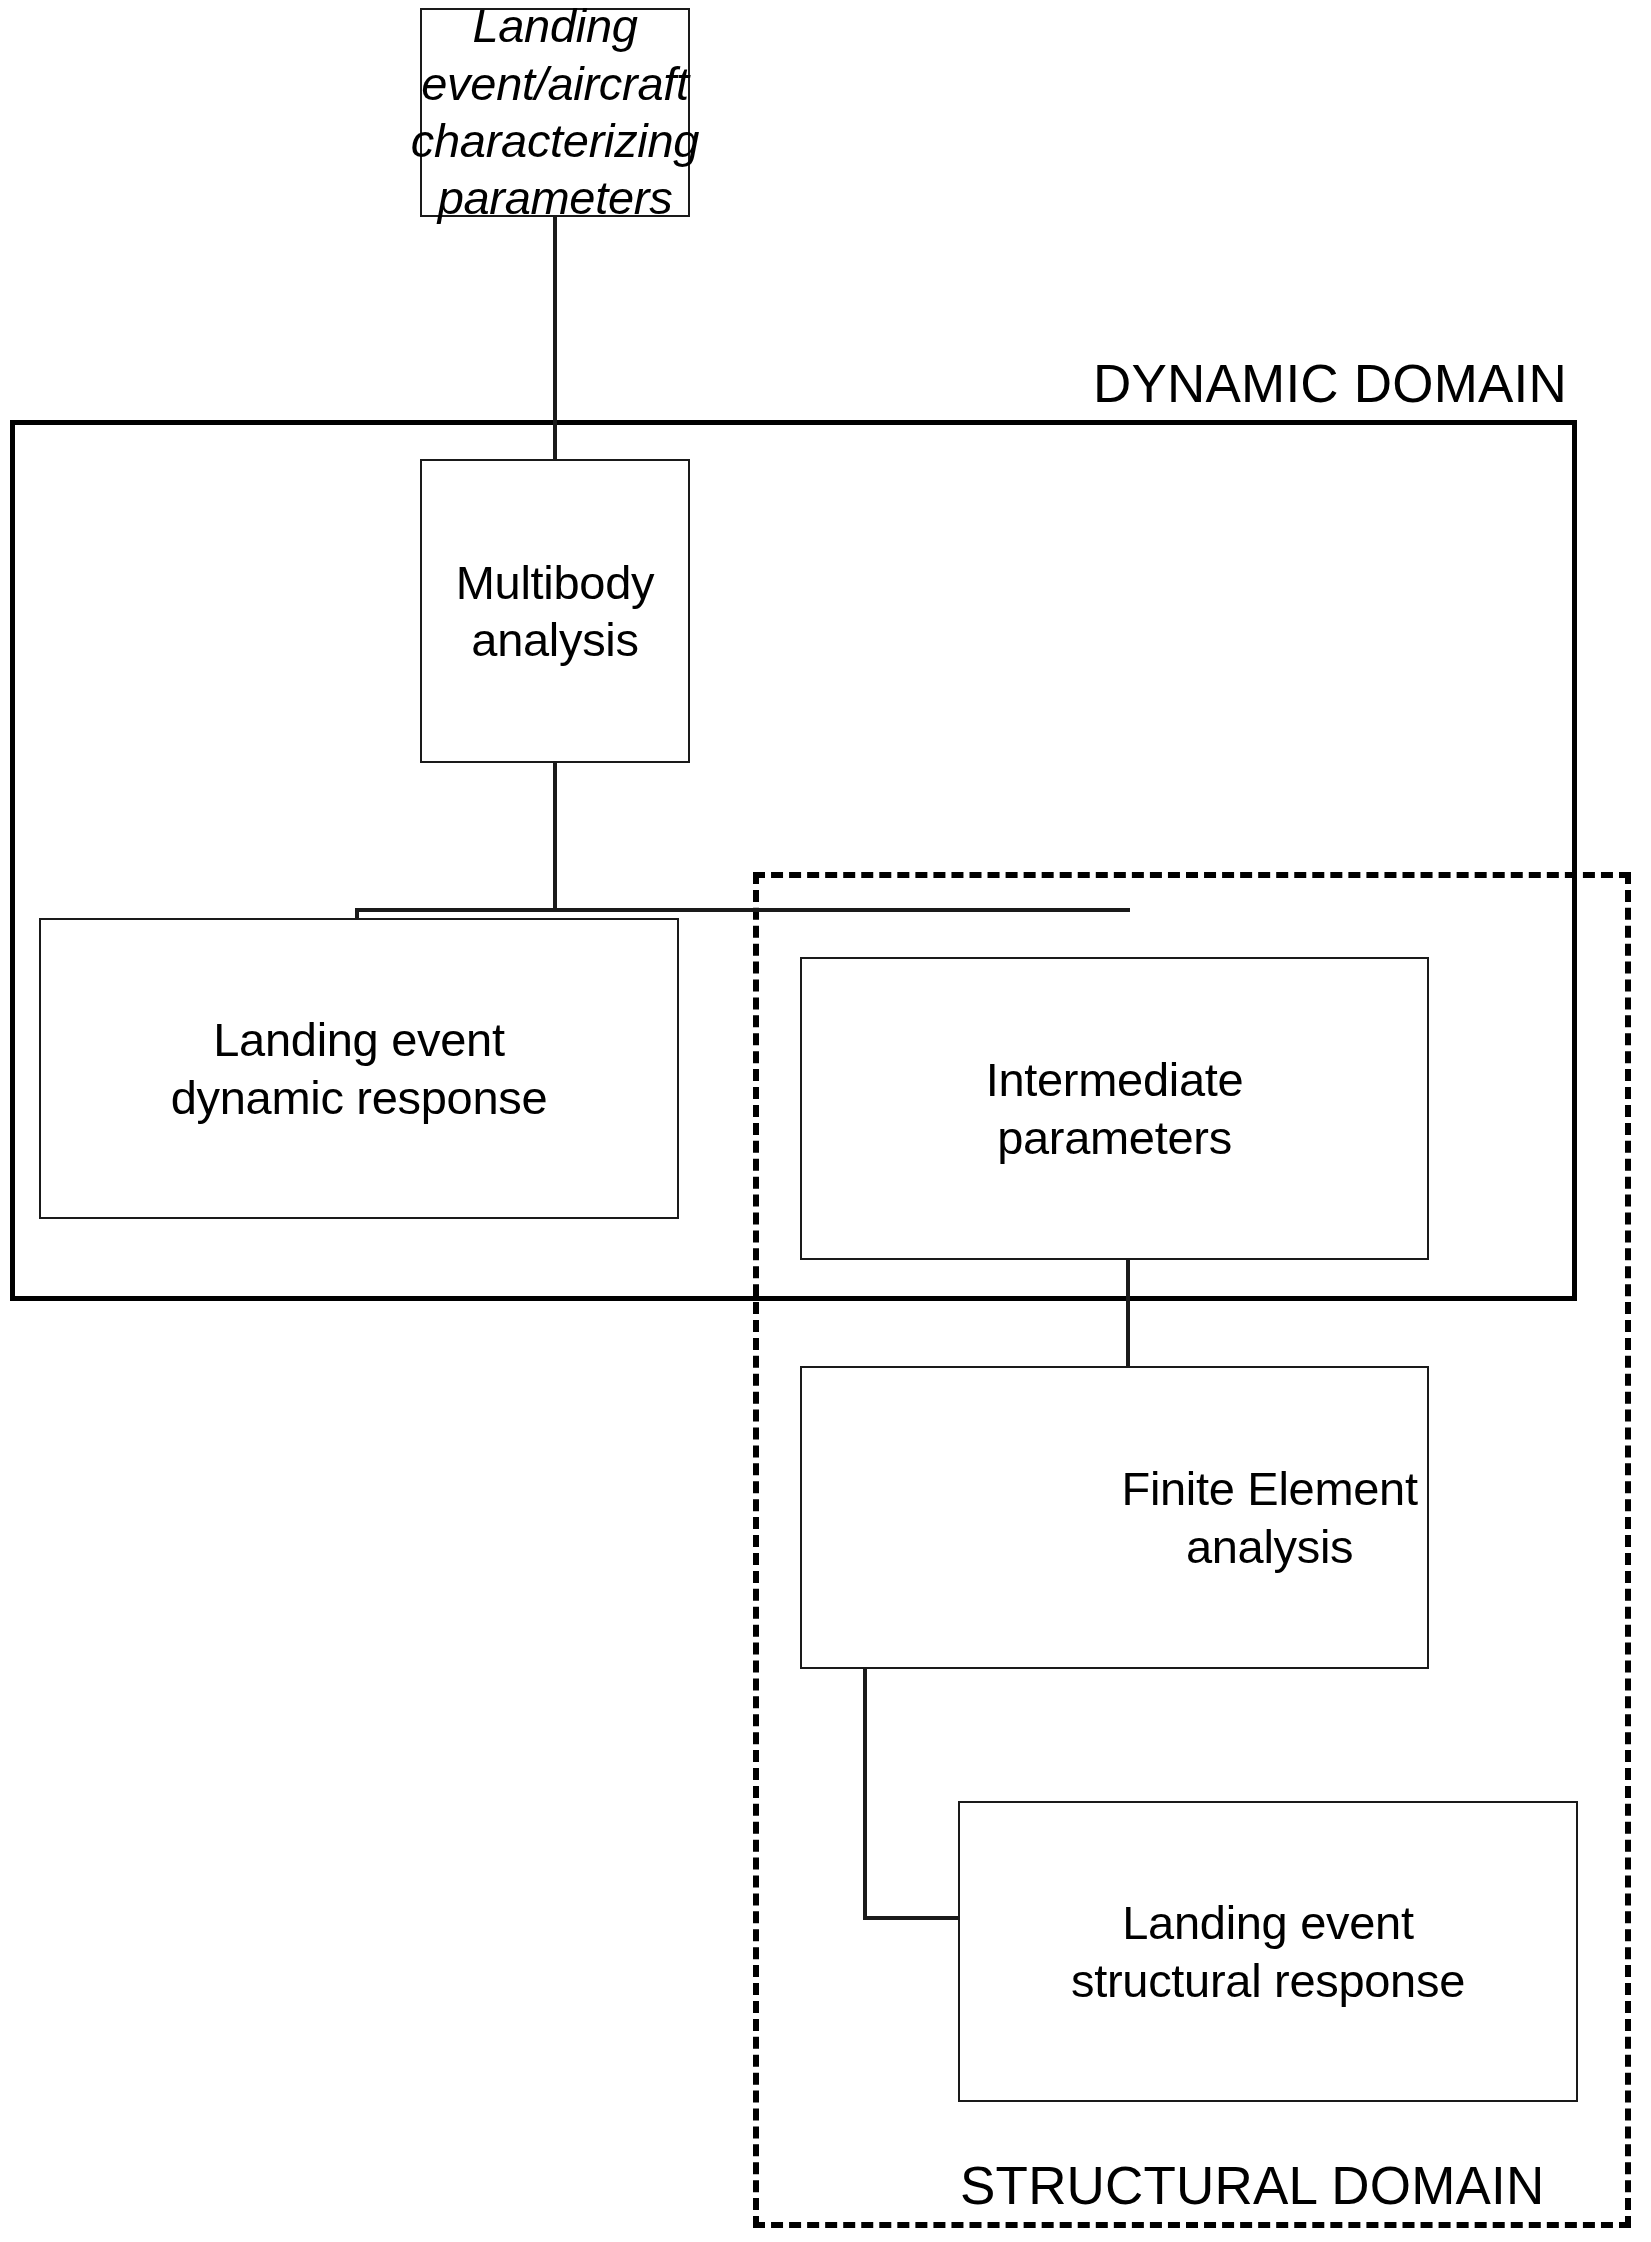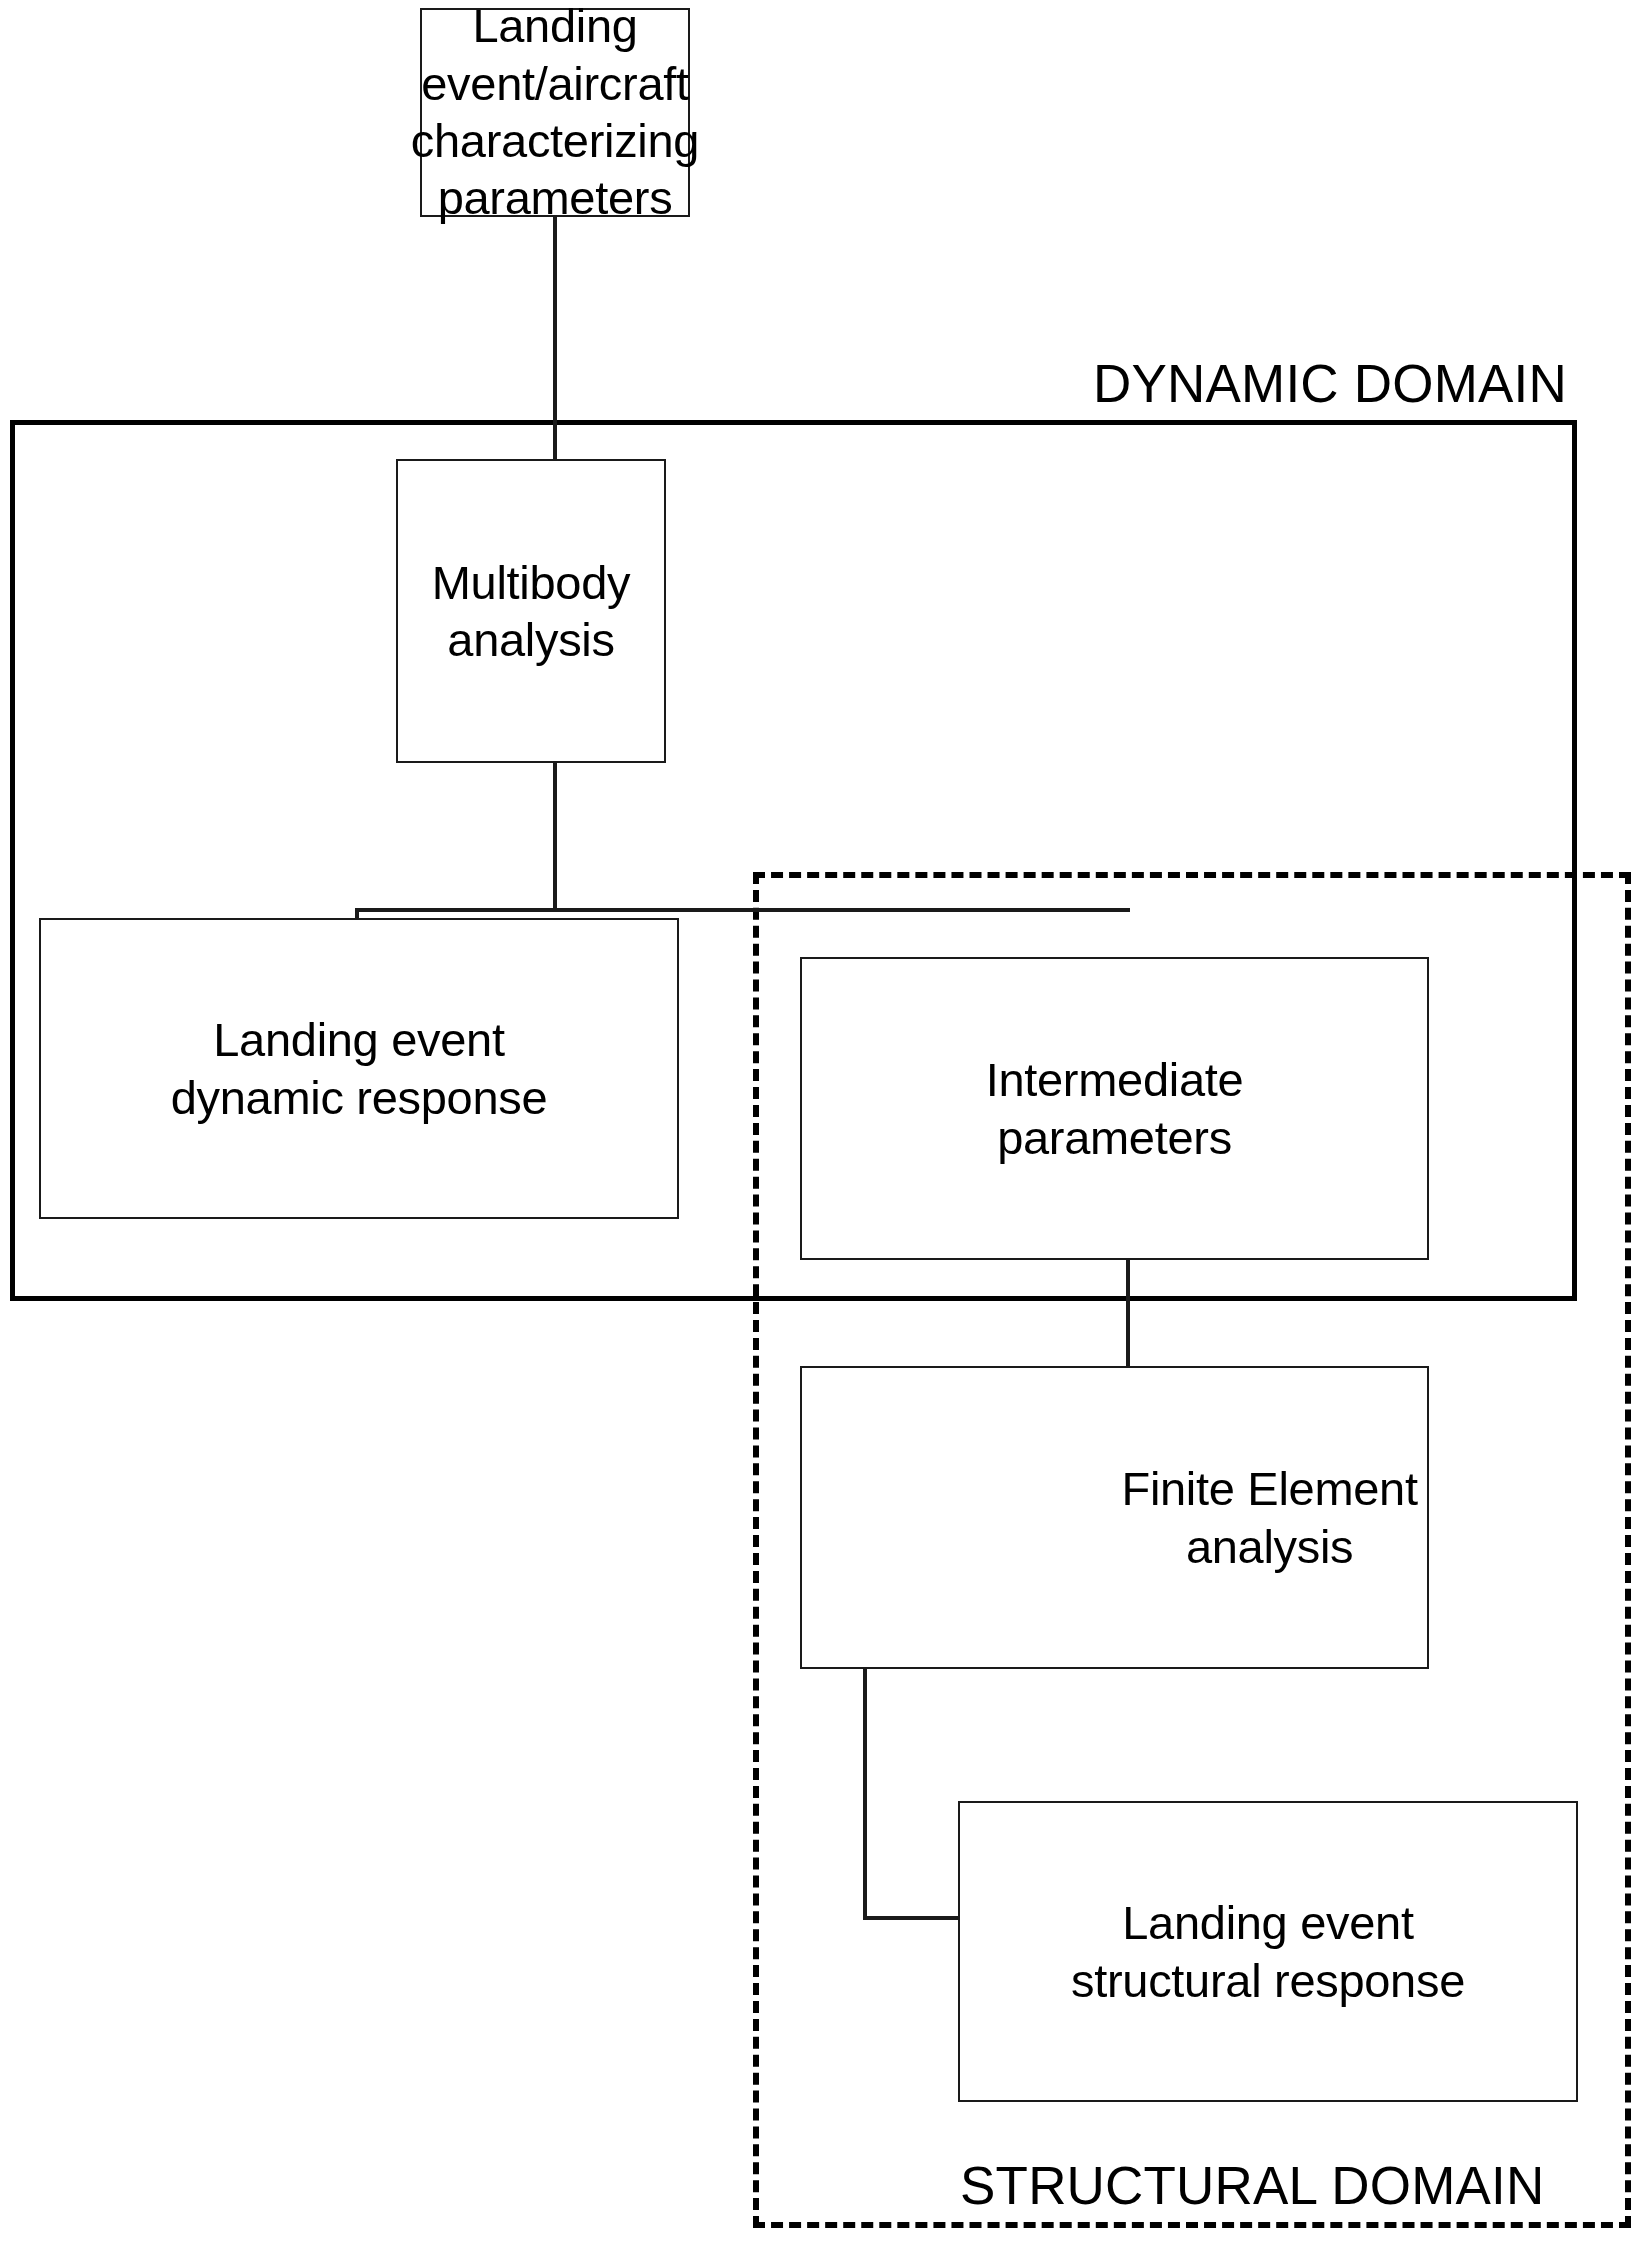--- a/index.html
+++ b/index.html
@@ -93,27 +93,27 @@
   <div class="conn conn-v" style="left:355px; top:908px; height:13px;"></div>
 
   <div class="conn conn-v" style="left:1126px; top:908px; height:3.7px;"></div>
 
   <div class="conn conn-v" style="left:1126px; top:1209px; height:159px;"></div>
 
   <div class="conn conn-v" style="left:863px; top:1666px; height:254px;"></div>
 
   <div class="conn conn-h" style="left:863px; top:1916px; width:98px;"></div>
 
-  <div class="node" style="left:420px; top:7.5px; width:270px; height:209px;">
+  <div class="node" style="left:420px; top:7.5px; width:270px; height:209px;font-style:italic;">
     <span class="label">Landing event/aircraft
 characterizing
 parameters</span>
   </div>
 
-  <div class="node" style="left:396px; top:459px; width:270px; height:304px;">
+  <div class="node" style="left:420px; top:459px; width:270px; height:304px;">
     <span class="label">Multibody analysis</span>
   </div>
 
   <div class="node" style="left:39px; top:918px; width:640px; height:301px;">
     <span class="label">Landing event
 dynamic response</span>
   </div>
 
   <div class="node" style="left:800px; top:909px; width:629px; height:303px;margin-top:48px;">
     <span class="label">Intermediate

